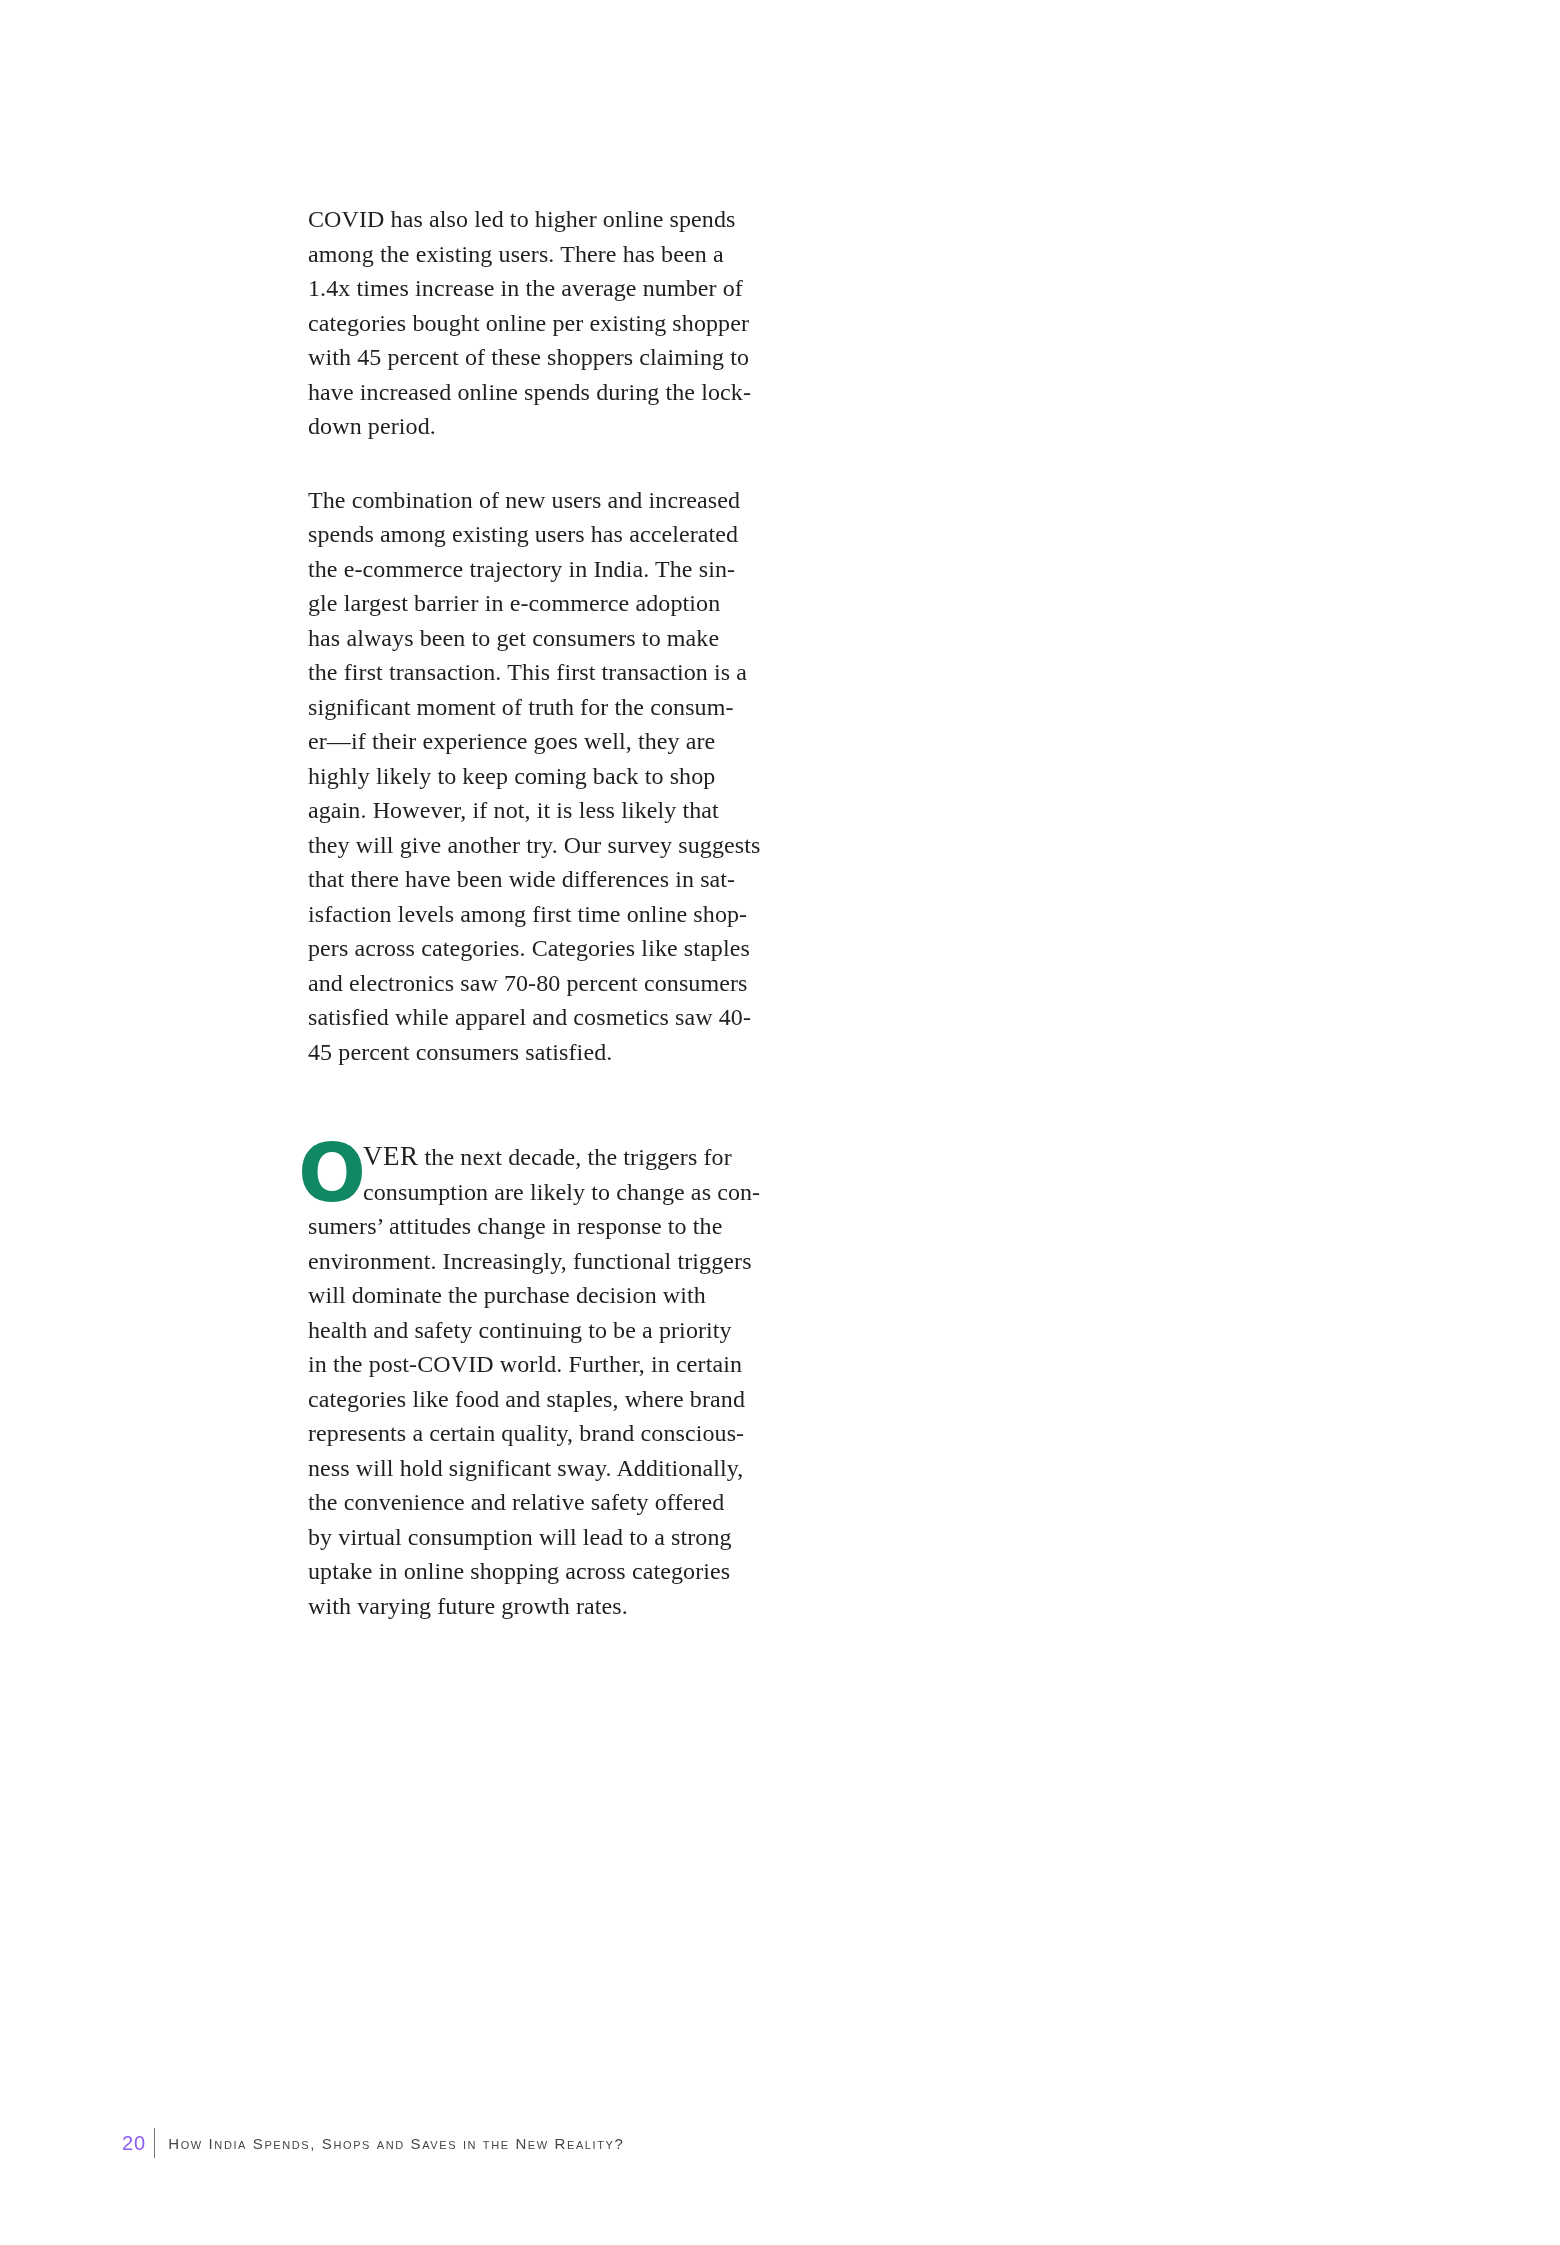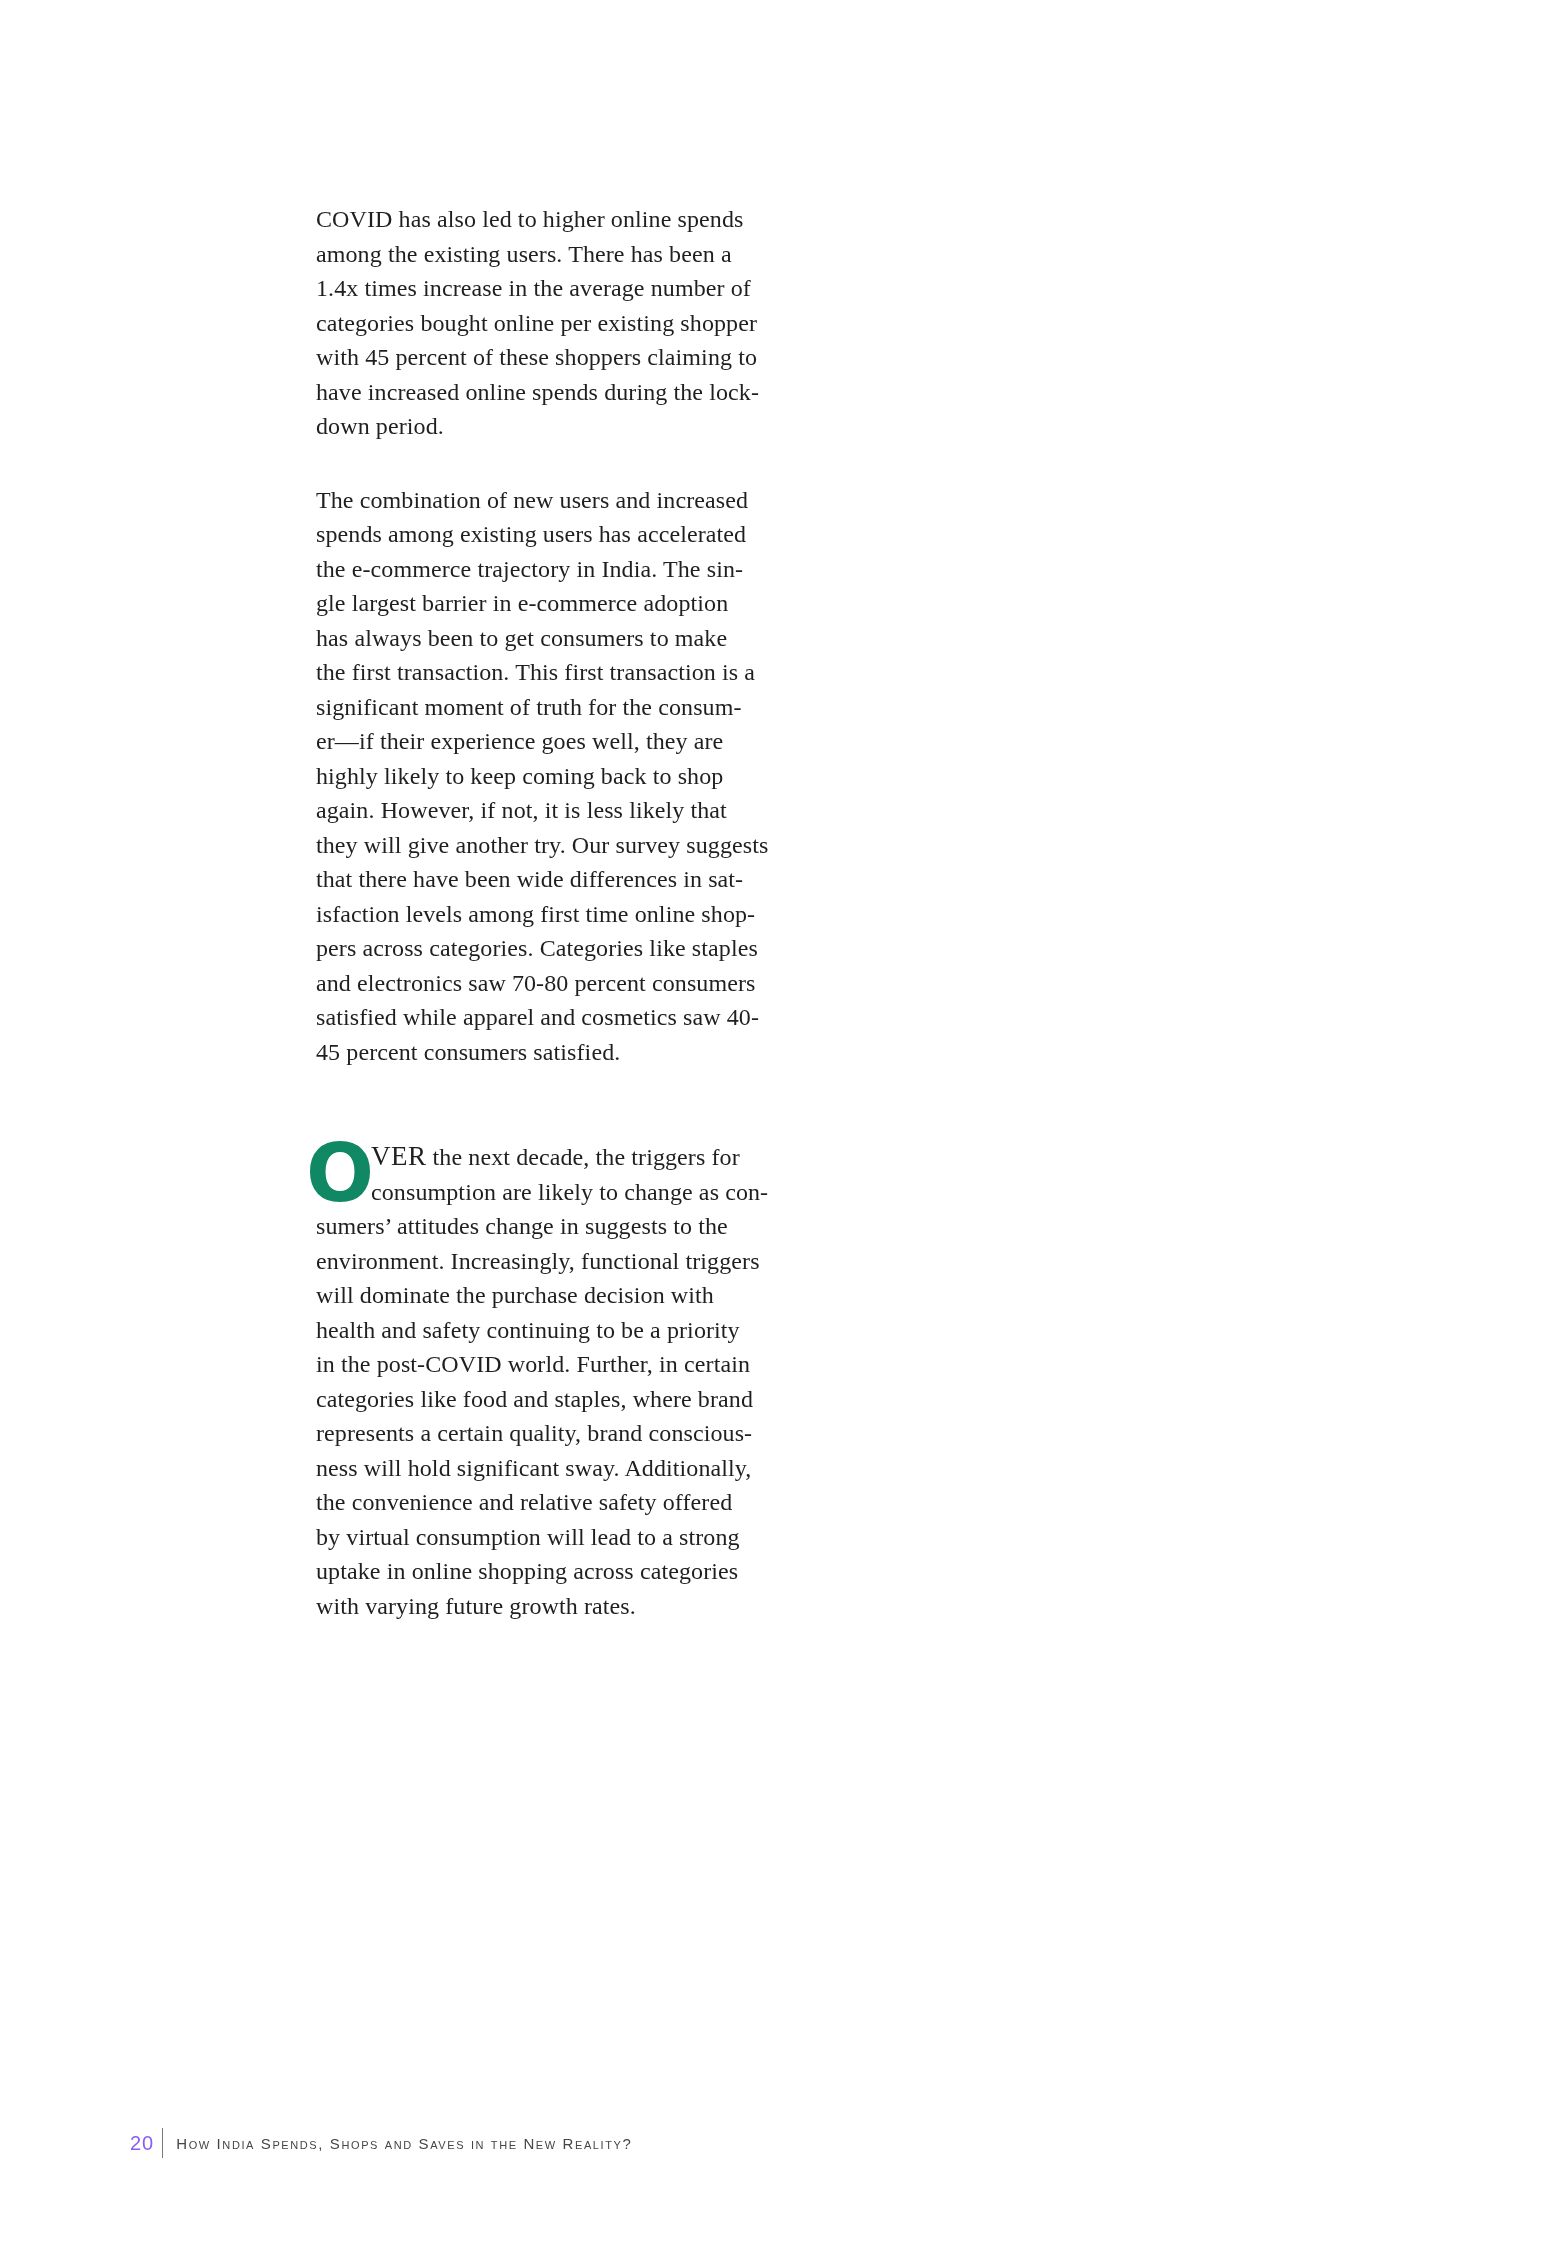--- a/index.html
+++ b/index.html
@@ -7,21 +7,20 @@
     padding: 0;
     background: #ffffff;
   }
   .page {
     position: relative;
     width: 1413px;
     height: 2245px;
     background: #ffffff;
     overflow: hidden;
     font-family: "Liberation Serif", serif;
-    margin-left: 8px;
   }
   .article {
     position: absolute;
     left: 308px;
     top: 202px;
     width: 560px;
   }
   .para {
     color: #1f1f1f;
     font-size: 24px;
@@ -108,21 +107,21 @@
         <div class="line">and electronics saw 70-80 percent consumers</div>
         <div class="line">satisfied while apparel and cosmetics saw 40-</div>
         <div class="line">45 percent consumers satisfied.</div>
       </div>
 
     <div class="para para-3">
       <div class="dropcap">O</div>
       <div class="line first-line"><span class="lead-caps">VER</span><span> the next decade, the triggers for</span></div>
       <div>
           <div class="line">consumption are likely to change as con-</div>
-          <div class="line">sumers’ attitudes change in suggests to the</div>
+          <div class="line">sumers’ attitudes change in response to the</div>
           <div class="line">environment. Increasingly, functional triggers</div>
           <div class="line">will dominate the purchase decision with</div>
           <div class="line">health and safety continuing to be a priority</div>
           <div class="line">in the post-COVID world. Further, in certain</div>
           <div class="line">categories like food and staples, where brand</div>
           <div class="line">represents a certain quality, brand conscious-</div>
           <div class="line">ness will hold significant sway. Additionally,</div>
           <div class="line">the convenience and relative safety offered</div>
           <div class="line">by virtual consumption will lead to a strong</div>
           <div class="line">uptake in online shopping across categories</div>

